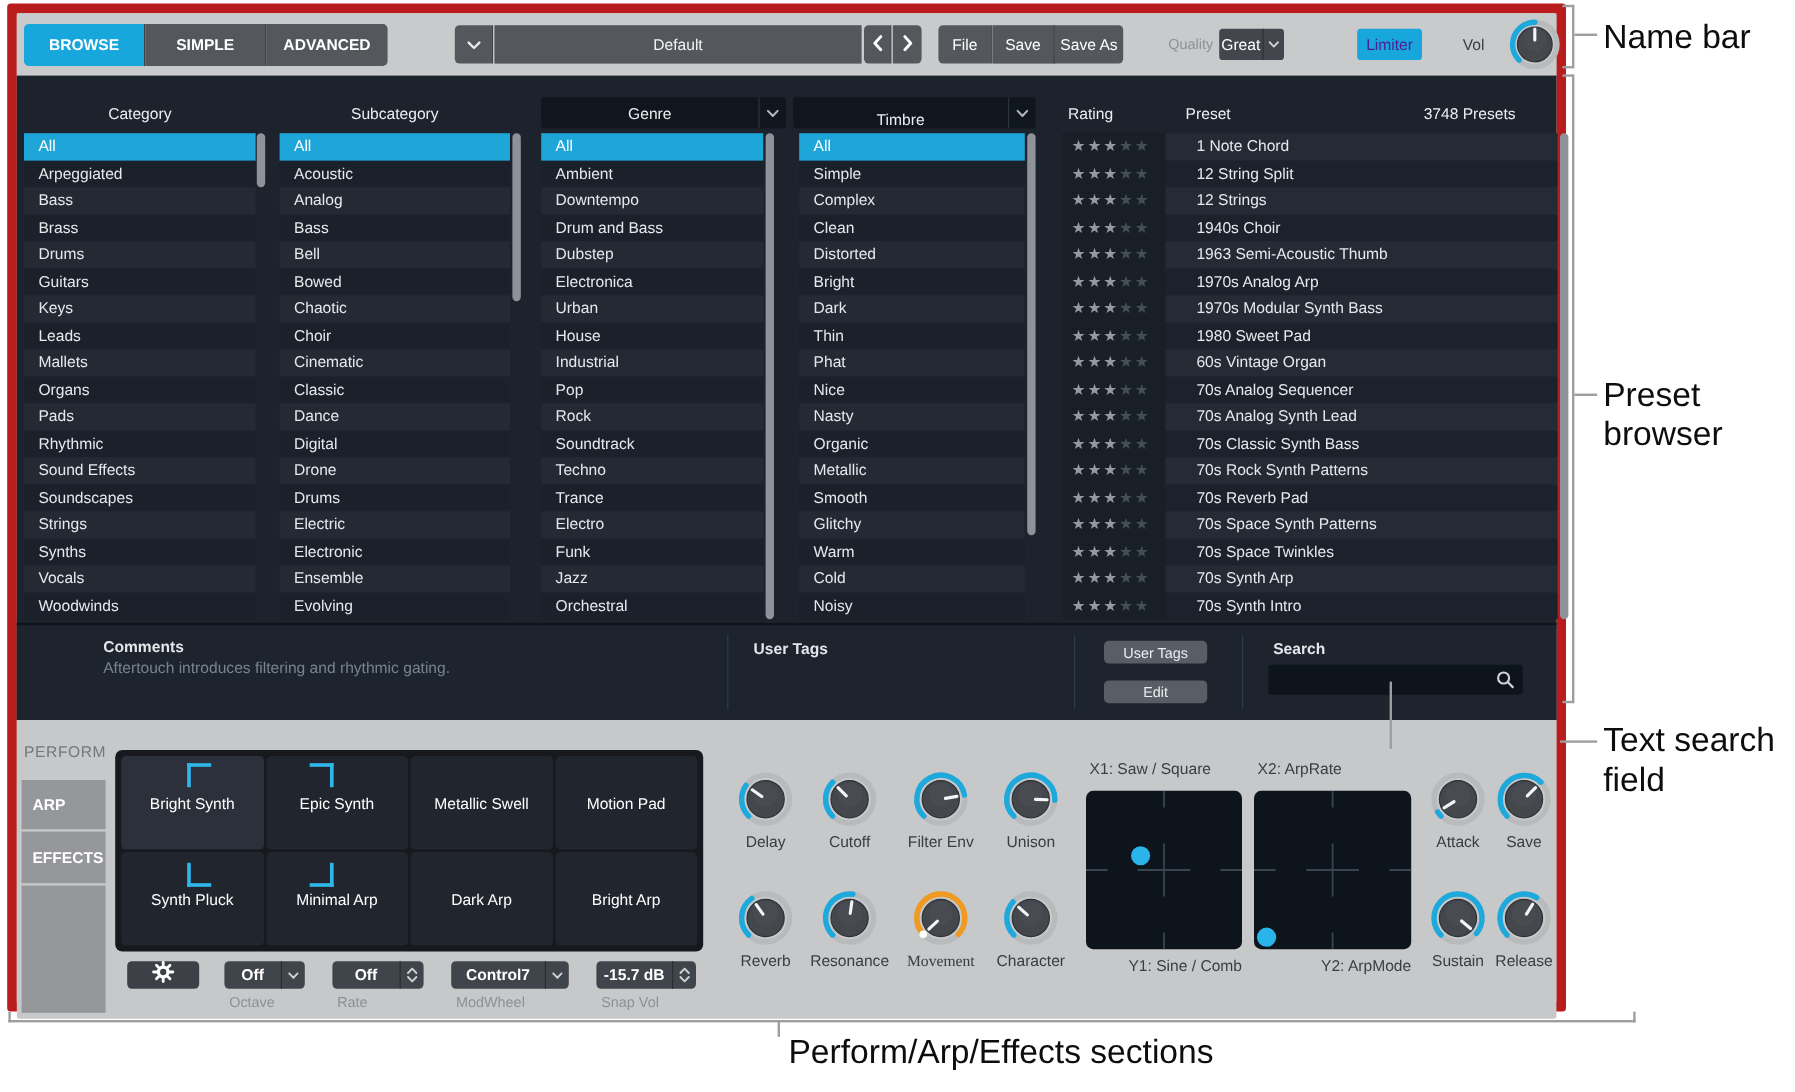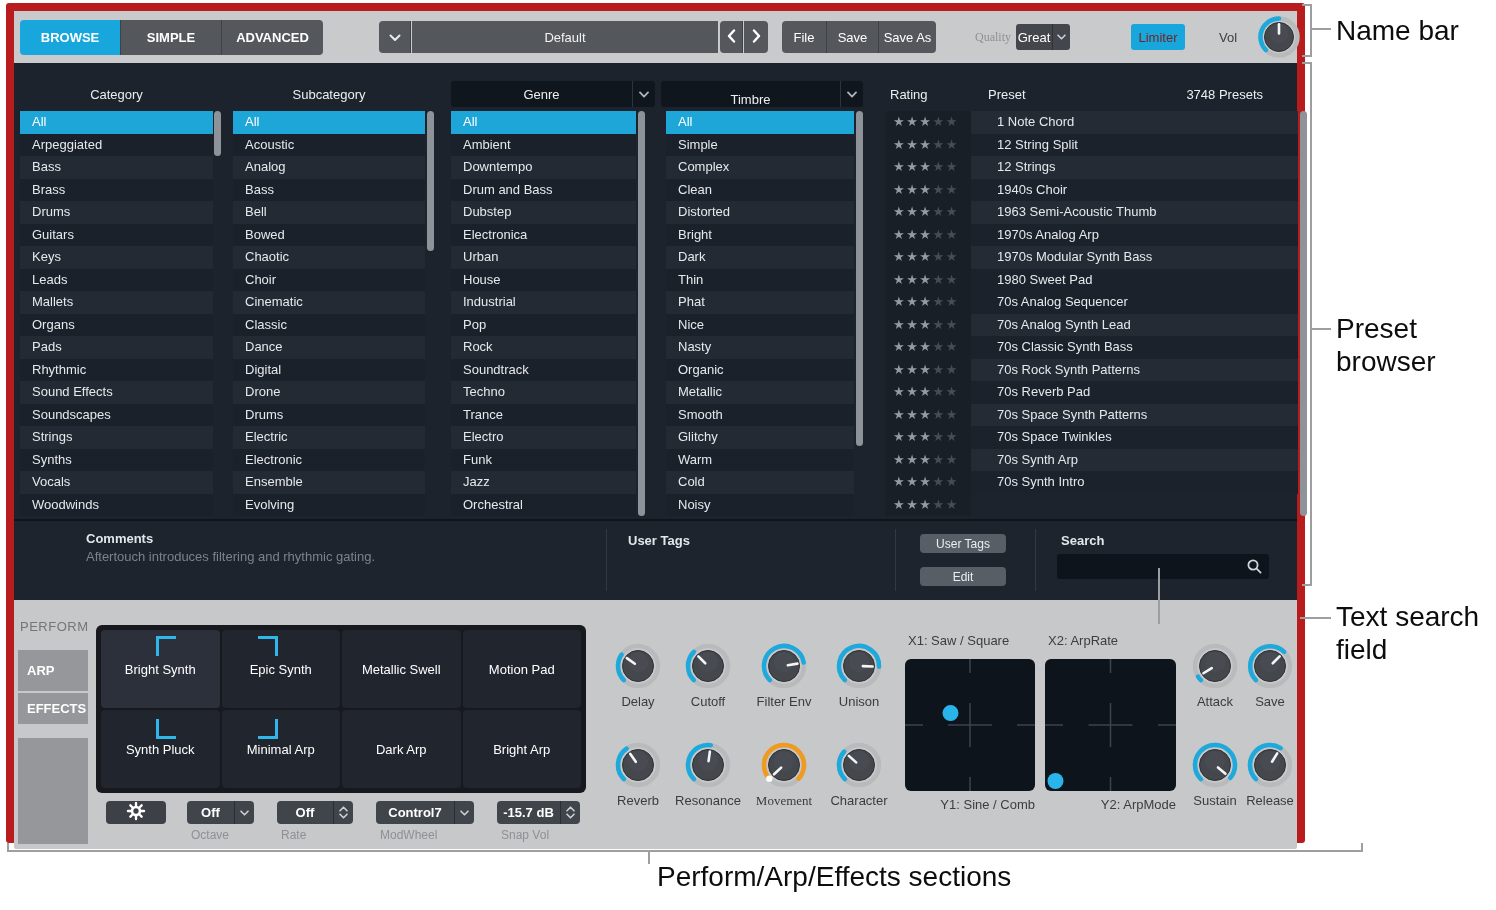--- a/index.html
+++ b/index.html
@@ -20,25 +20,25 @@
   .tab:last-child{border-radius:0 4px 4px 0;border-right:none;}
   .tab.active{background:#17a7dc;}
   .dd-btn{position:absolute;left:365px;top:10px;width:32px;height:32px;border-radius:4px 0 0 4px;border-right:1px solid #3e4145;color:#e8eaec;}
   .preset-name{position:absolute;left:398px;top:10px;width:306px;height:32px;}
   .nav-prev{position:absolute;left:706px;top:10px;width:23px;height:32px;border-radius:4px 0 0 4px;border-right:1px solid #3e4145;}
   .nav-next{position:absolute;left:730px;top:10px;width:24px;height:32px;border-radius:0 4px 4px 0;}
   .filegroup{position:absolute;left:768px;top:10px;height:32px;display:flex;}
   .filegroup .fbtn{height:32px;background:#54585d;color:#fff;font-size:13px;display:flex;align-items:center;justify-content:center;border-right:1px solid #3e4145;box-sizing:border-box;}
   .filegroup .fbtn:first-child{border-radius:4px 0 0 4px;}
   .filegroup .fbtn:last-child{border-radius:0 4px 4px 0;border-right:none;}
-  .quality-label{position:absolute;left:949px;top:0;width:48px;height:52px;display:flex;align-items:center;justify-content:flex-end;color:#8e9093;font-size:12px;font-family:Liberation Serif, serif;}
+  .quality-label{position:absolute;left:949px;top:0;width:48px;height:52px;display:flex;align-items:center;justify-content:flex-end;color:#8e9093;font-size:12px;}
   .quality-dd{position:absolute;left:1002px;top:13px;width:54px;height:26px;background:#43474d;border-radius:3px;color:#fff;font-size:13px;display:flex;align-items:center;}
   .quality-dd .qval{flex:1;text-align:center;}
   .quality-dd .qchev{width:17px;height:100%;border-left:1px solid #2e3237;display:flex;align-items:center;justify-content:center;color:#cdd1d5;}
-  .limiter{position:absolute;left:1117px;top:13px;width:54px;height:26px;background:#17a7dc;border-radius:3px;color:#7f1d1d;font-size:13px;display:flex;align-items:center;justify-content:center;}
+  .limiter{position:absolute;left:1117px;top:13px;width:54px;height:26px;background:#17a7dc;border-radius:3px;color:#4c1d95;font-size:13px;display:flex;align-items:center;justify-content:center;}
   .vol-label{position:absolute;left:1205px;top:0;width:26px;height:52px;display:flex;align-items:center;color:#3c3d3e;font-size:13px;}
   .vol-knob{position:absolute;left:1240px;top:1px;width:50px;height:50px;}
 
   
   .browser{position:absolute;left:0;top:52px;width:100%;height:537px;background:#1c232c;}
   .colhead{position:absolute;top:18px;height:26px;color:#eceef0;font-size:13px;display:flex;align-items:center;justify-content:center;}
   .colhead.dd{background:#10161e;border-radius:3px;}
   .colhead.dd .ht{flex:1;text-align:center;}
   .colhead.dd .hc{width:22px;height:100%;border-left:1px solid #2c343e;display:flex;align-items:center;justify-content:center;color:#aeb4ba;}
   .list{position:absolute;top:48px;}
@@ -278,20 +278,21 @@
       </div>
     <div class="presetnames" id="preset-rows">
         <div class="prow light">1 Note Chord</div>
         <div class="prow dark">12 String Split</div>
         <div class="prow light">12 Strings</div>
         <div class="prow dark">1940s Choir</div>
         <div class="prow light">1963 Semi-Acoustic Thumb</div>
         <div class="prow dark">1970s Analog Arp</div>
         <div class="prow light">1970s Modular Synth Bass</div>
         <div class="prow dark">1980 Sweet Pad</div>
+        <div class="prow light">60s Vintage Organ</div>
         <div class="prow dark">70s Analog Sequencer</div>
         <div class="prow light">70s Analog Synth Lead</div>
         <div class="prow dark">70s Classic Synth Bass</div>
         <div class="prow light">70s Rock Synth Patterns</div>
         <div class="prow dark">70s Reverb Pad</div>
         <div class="prow light">70s Space Synth Patterns</div>
         <div class="prow dark">70s Space Twinkles</div>
         <div class="prow light">70s Synth Arp</div>
         <div class="prow dark">70s Synth Intro</div>
       </div>
@@ -312,21 +313,21 @@
             <circle cx="7" cy="7" r="4.6" fill="none" stroke="#cfd4d9" stroke-width="1.8"></circle>
             <line x1="10.6" y1="10.6" x2="14.6" y2="14.6" stroke="#cfd4d9" stroke-width="1.8" stroke-linecap="round"></line>
           </svg>
       </span>
     </div>
   </div>
 
   <div class="perform">
     <div class="side-label">PERFORM</div>
     <div class="side-btn" style="top:50px;height:41px;">ARP</div>
-    <div class="side-btn" style="top:93px;height:31px;">EFFECTS</div>
+    <div class="side-btn" style="top:93px;height:43px;">EFFECTS</div>
     <div class="side-empty" style="top:138px;height:106px;"></div>
 
     <div class="padgrid" id="padgrid">
         <div class="pad sel">Bright Synth</div>
         <div class="pad">Epic Synth</div>
         <div class="pad">Metallic Swell</div>
         <div class="pad">Motion Pad</div>
         <div class="pad">Synth Pluck</div>
         <div class="pad">Minimal Arp</div>
         <div class="pad">Dark Arp</div>

